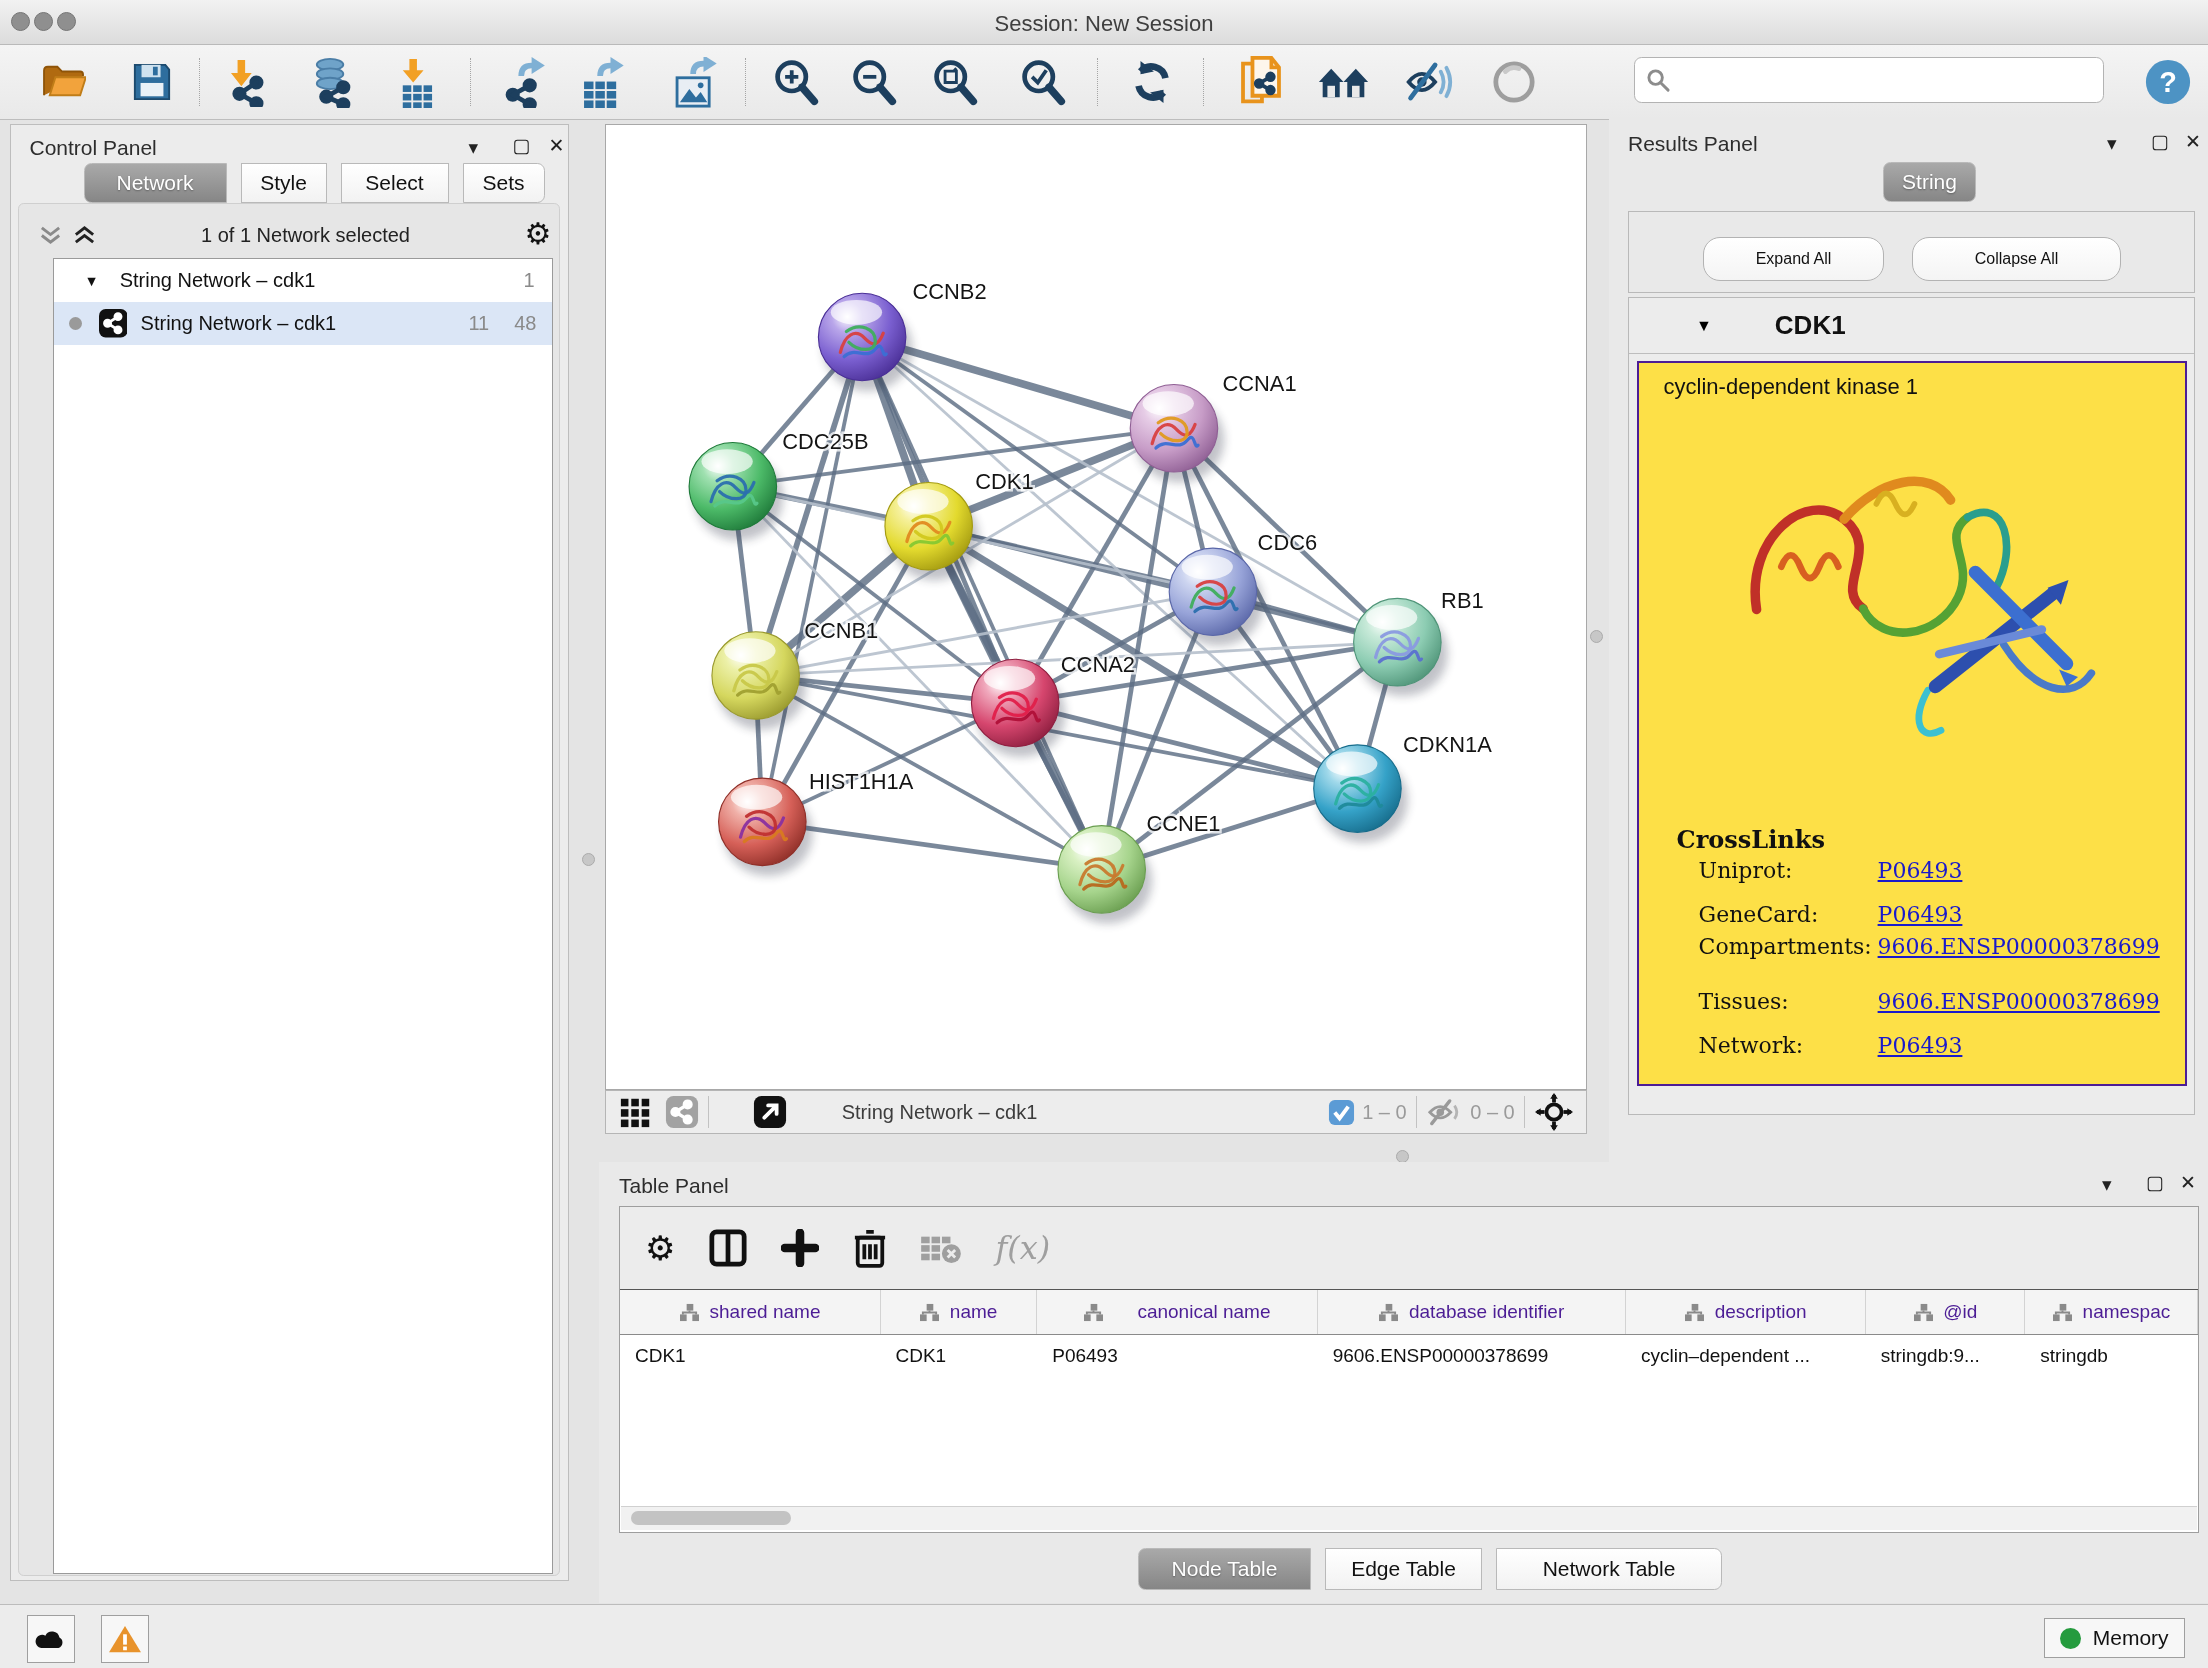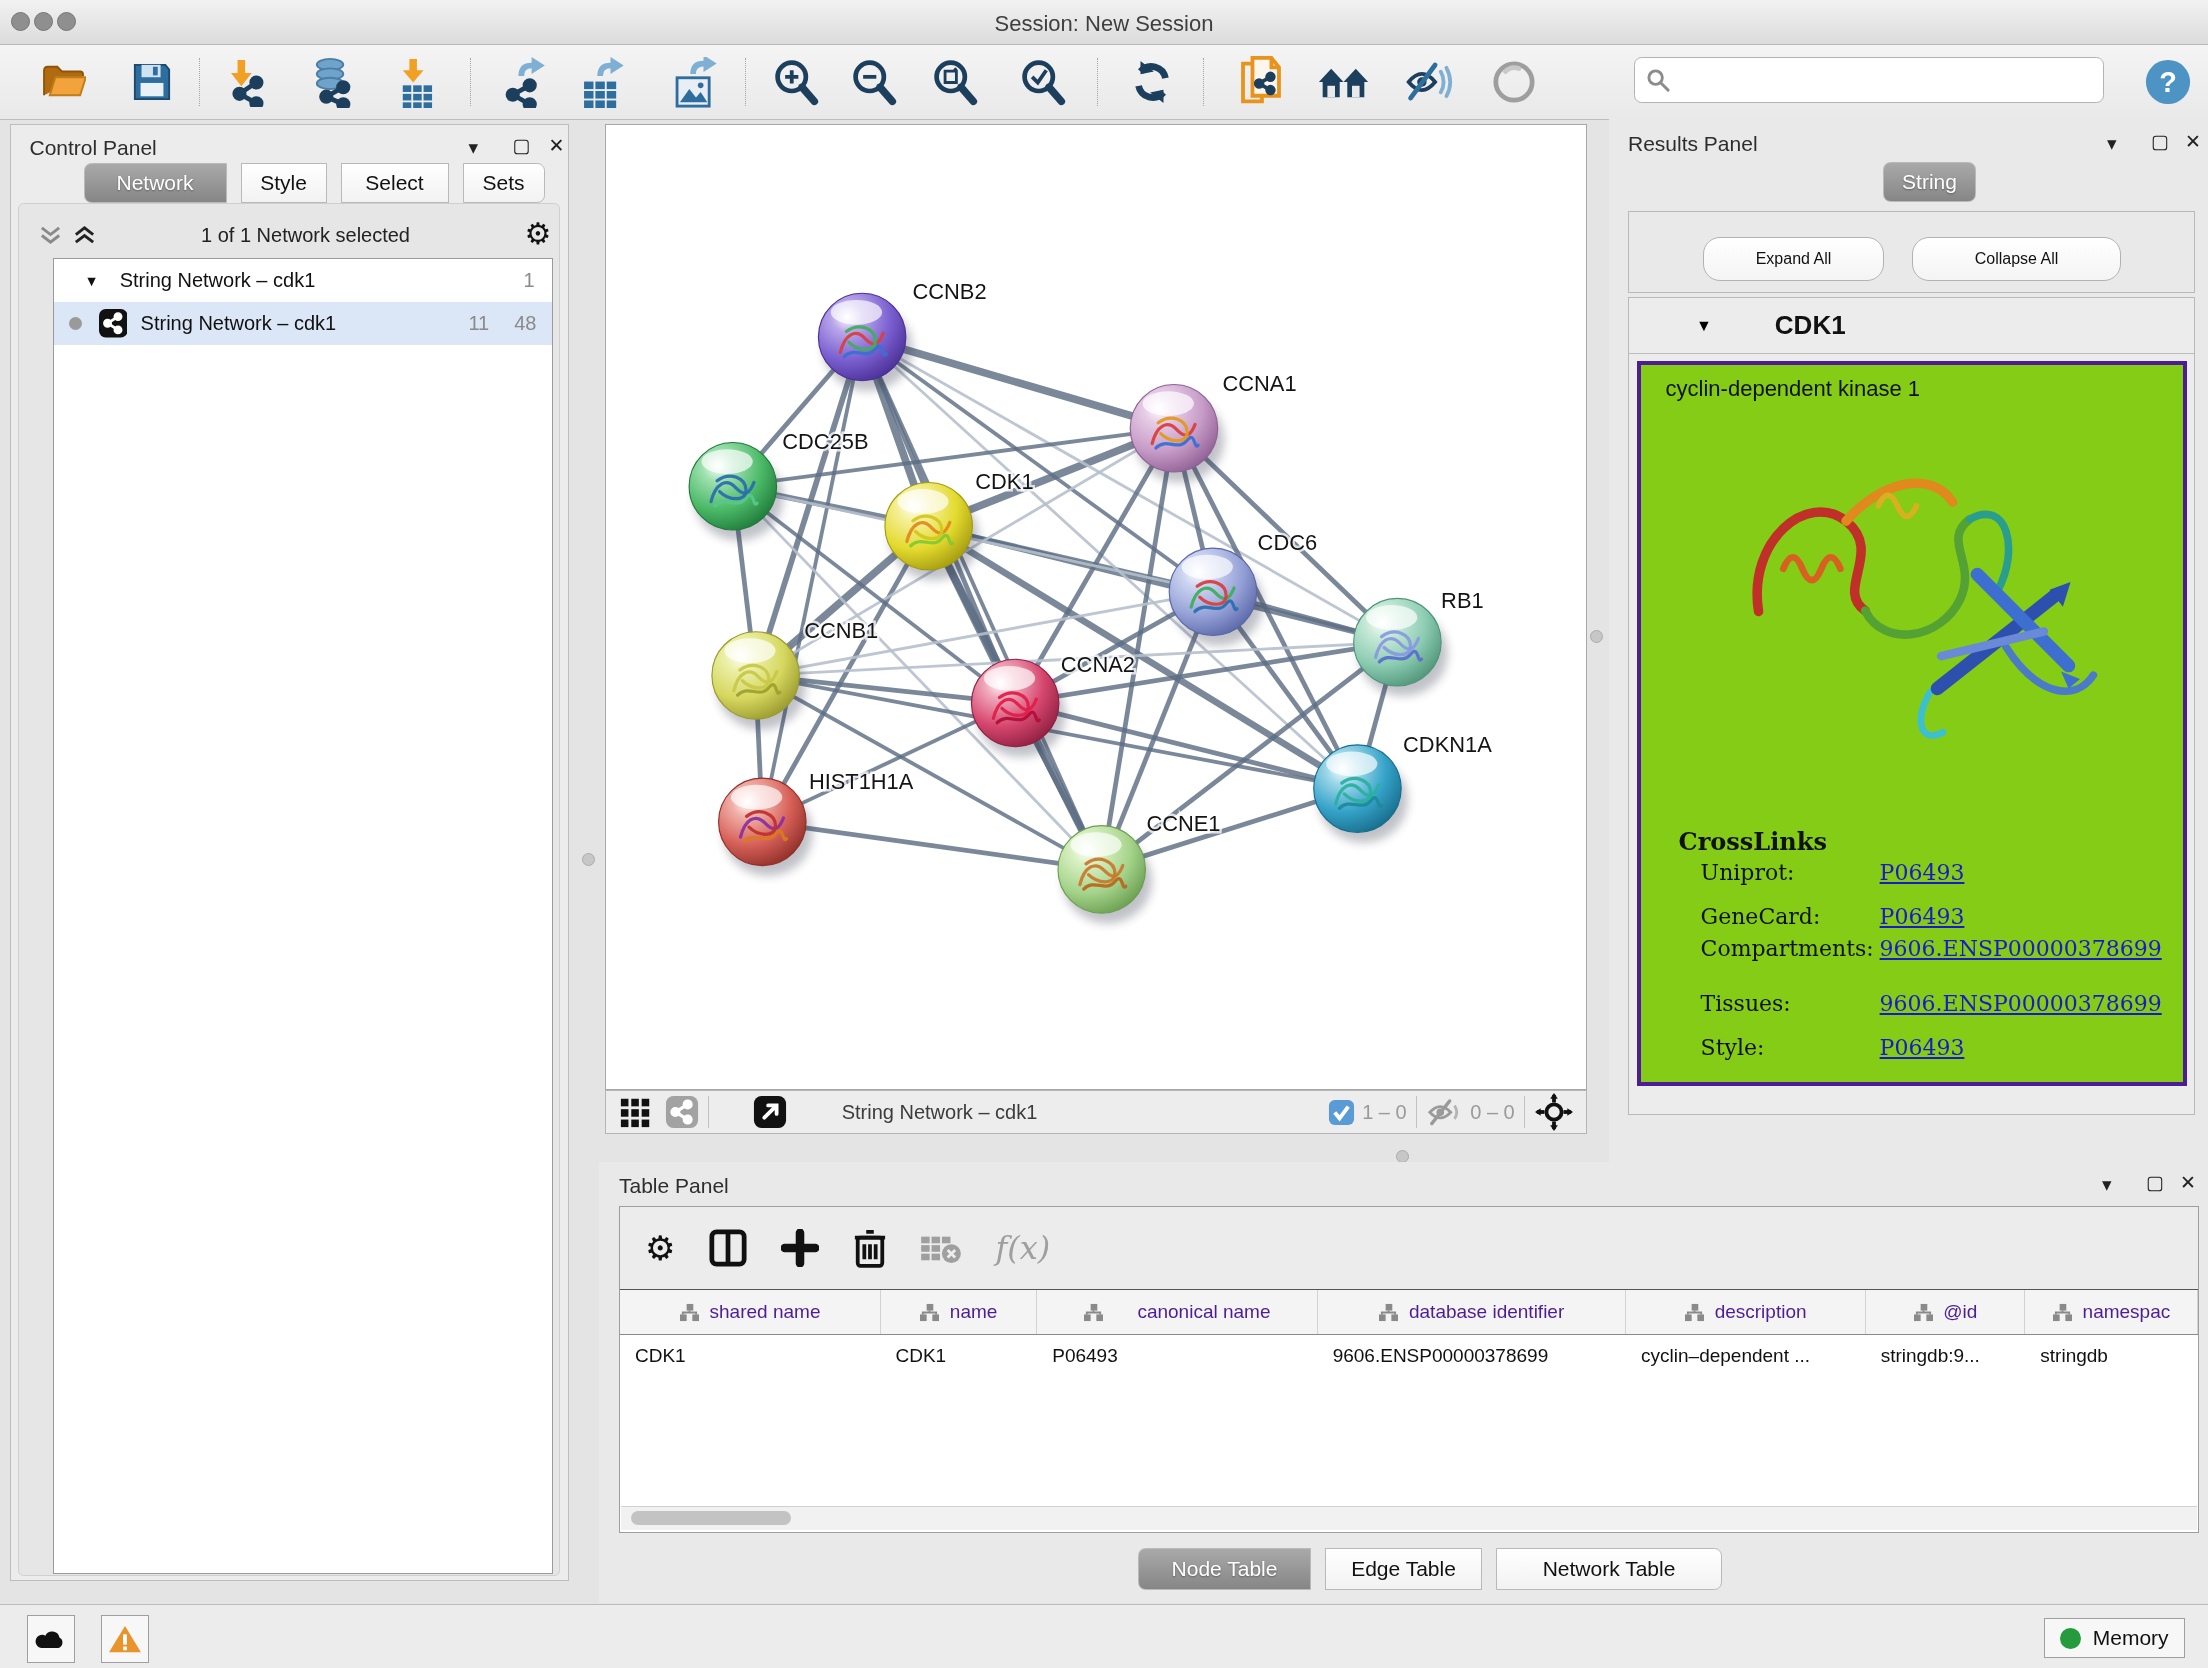--- a/index.html
+++ b/index.html
@@ -41,21 +41,21 @@
   .nf-txt{font-size:20px;color:#3c3c3c;}
   .nf-cnt{font-size:20px;color:#9a9a9a;margin-left:7.6px;}
   .knob{width:11.4px;height:11.4px;border-radius:50%;background:#c7c7c7;border:1px solid #ababab;}
   
   #results{left:1609px;top:119px;width:599px;height:1043px;background:#e9e9e9;}
   #res-expbox{left:19px;top:92px;width:567px;height:82px;background:#e9e9e9;border:1px solid #b9b9b9;box-sizing:border-box;}
   .resbtn{top:25px;height:42px;background:linear-gradient(#ffffff,#f4f4f4);border:1px solid #b3b3b3;border-radius:17px;
     font-size:16px;color:#111;display:flex;align-items:center;justify-content:center;}
   #res-main{left:19px;top:178px;width:567px;height:818px;background:#ececec;border:1px solid #b9b9b9;box-sizing:border-box;}
   #gene-head{left:0;top:0;width:565px;height:55px;border-bottom:1px solid #bdbdbd;display:flex;align-items:center;}
-  #gene-inner{left:7.6px;top:63px;width:550px;height:725px;background:#84cc16;border:4px solid #4c1d95;box-sizing:border-box;}
+  #gene-inner{left:7.6px;top:63px;width:550px;height:725px;background:#fde047;border:2px solid #4c1d95;box-sizing:border-box;}
   .xl-serif{font-family:"DejaVu Serif","Liberation Serif",serif;}
   .xl-row{position:absolute;left:0;width:100%;height:44px;}
   .xl-label{position:absolute;left:60px;font-size:22px;color:#111;}
   .xl-val{position:absolute;left:239px;font-size:22px;text-decoration:underline;}
   
   #tablepanel{left:599px;top:1162px;width:1609px;height:441px;background:#e9e9e9;}
   #tbl-box{left:20px;top:44px;width:1580px;height:327px;background:#fff;border:1px solid #9e9e9e;box-sizing:border-box;}
   #tbl-toolbar{left:0;top:0;width:1578px;height:82px;background:#ececec;display:flex;align-items:center;}
   #tbl-headrow{left:0;top:82px;width:1578px;height:44px;background:#f4f4f4;border-top:1px solid #555;
     border-bottom:1px solid #8a8a8a;display:flex;}
@@ -659,21 +659,21 @@
           </div>
           <div class="xl-row" style="top: 76px;">
             <span class="xl-label xl-serif">Compartments:</span>
             <span class="xl-val xl-serif" style="color: rgb(26, 26, 204);">9606.ENSP00000378699</span>
           </div>
           <div class="xl-row" style="top: 131px;">
             <span class="xl-label xl-serif">Tissues:</span>
             <span class="xl-val xl-serif" style="color: rgb(26, 26, 204);">9606.ENSP00000378699</span>
           </div>
           <div class="xl-row" style="top: 175px;">
-            <span class="xl-label xl-serif">Style:</span>
+            <span class="xl-label xl-serif">Network:</span>
             <span class="xl-val xl-serif" style="color: rgb(26, 26, 204);">P06493</span>
           </div>
         </div>
     </div>
   </div>
 </div>
 
 <div id="tablepanel" class="abs">
   <div class="panel-title abs" style="left:20px;top:12px">Table Panel</div>
   <div class="pt-ico abs" style="left:1503px;top:13.3px">▾</div>

